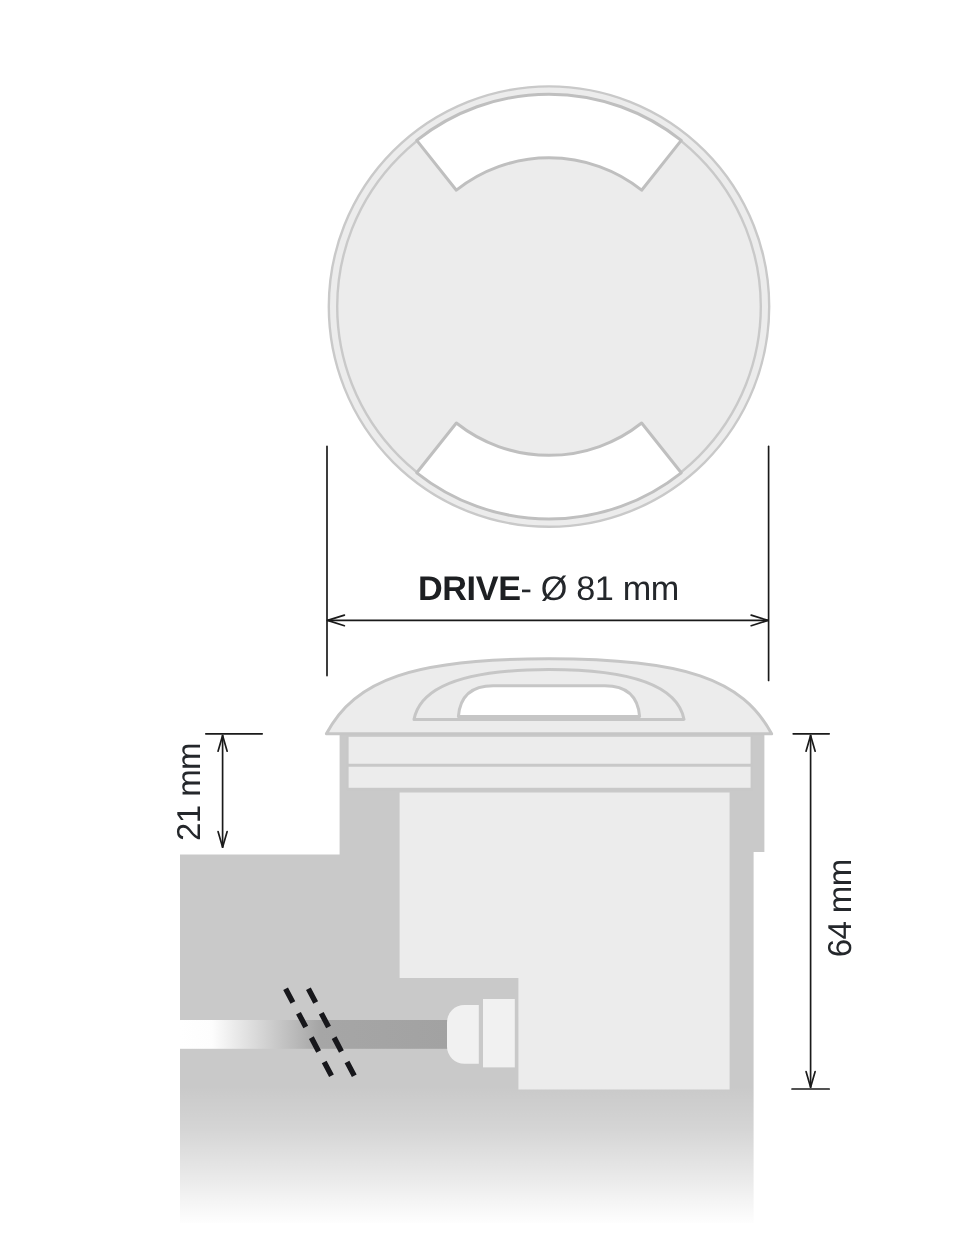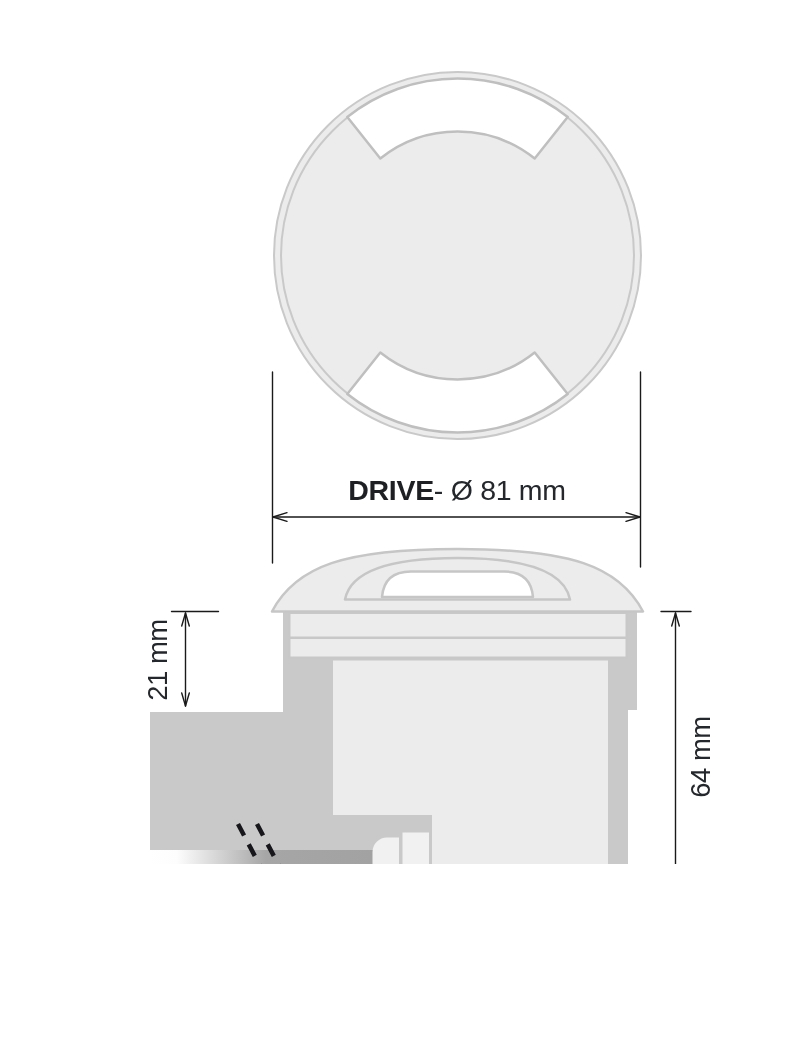--- a/index.html
+++ b/index.html
@@ -4,21 +4,21 @@
 <style>
   html, body {
     margin: 0;
     padding: 0;
     background: #ffffff;
     font-family: "Liberation Sans", sans-serif;
   }
   .canvas {
     position: relative;
     width: 806px;
-    height: 864px;
+    height: 1049px;
     background: #ffffff;
     overflow: hidden;
   }
   svg { display: block; }
   .dim-line  { stroke: #1a1a1a; stroke-width: 1.4; fill: none; stroke-linecap: round; }
   .dim-text  { fill: #24272b; font-size: 27.5px; letter-spacing: -0.5px; }
   .dia-text  { fill: #24272b; font-size: 28.5px; letter-spacing: -0.3px; }
   .dia-text .b { font-weight: 700; fill: #1d1f22; }
   .outline-l { stroke: #c6c6c6; fill: none; }
 </style>

